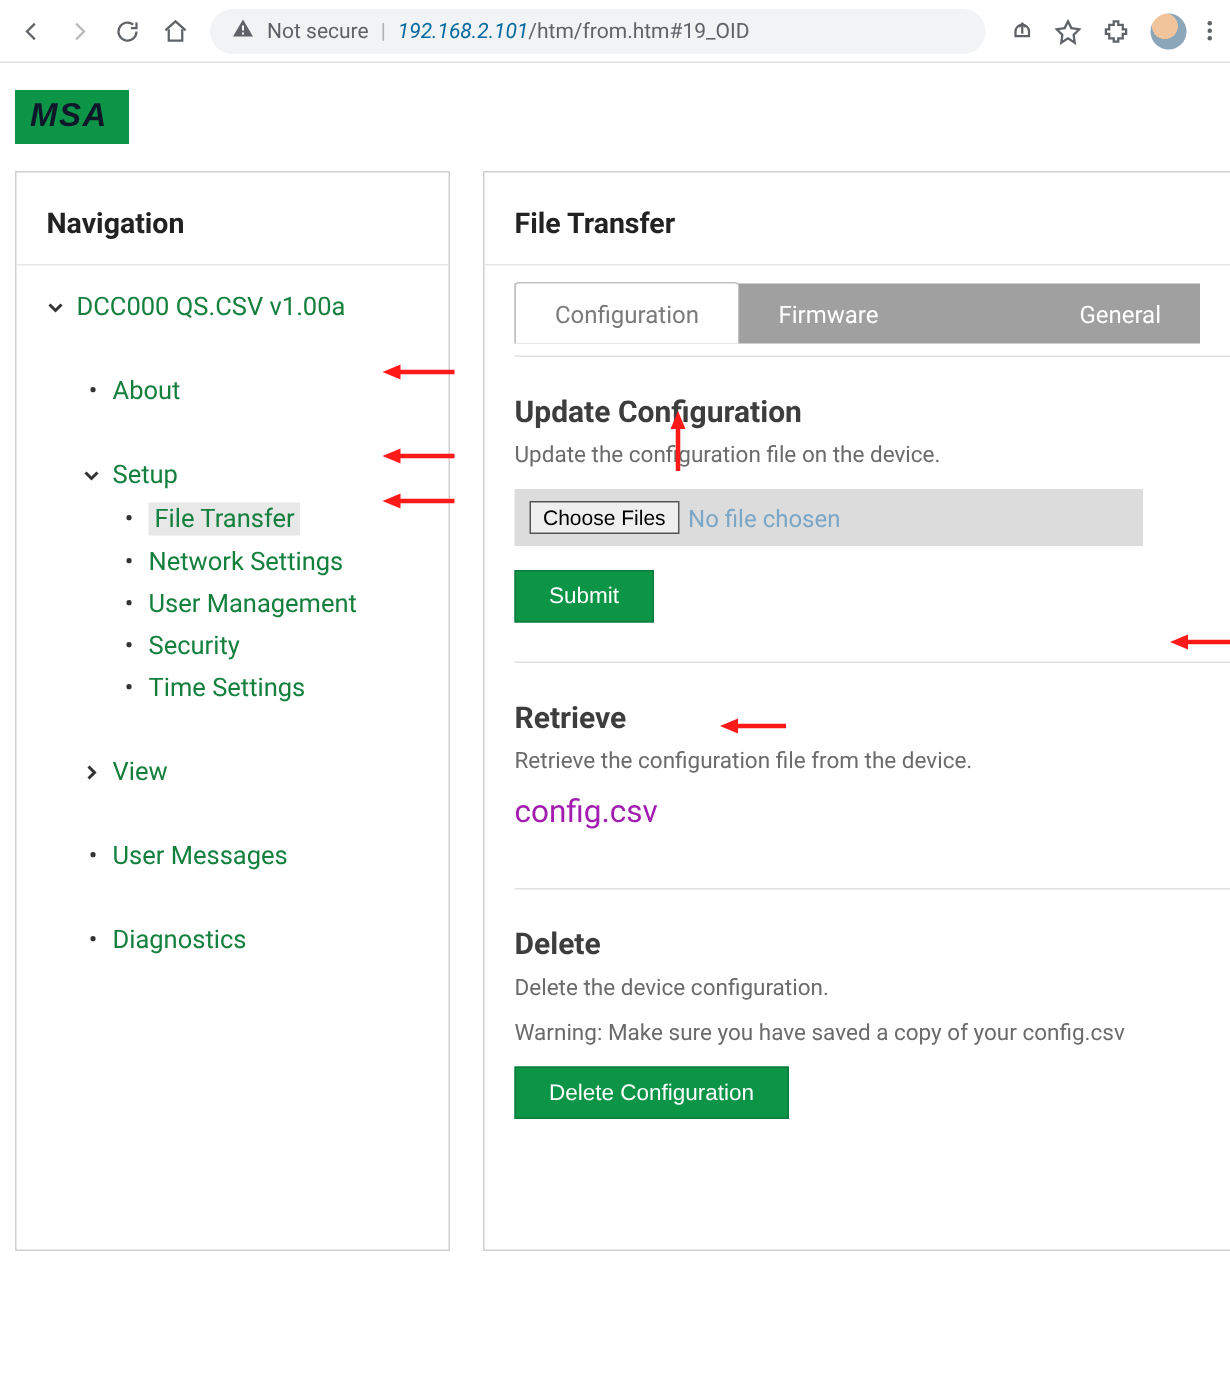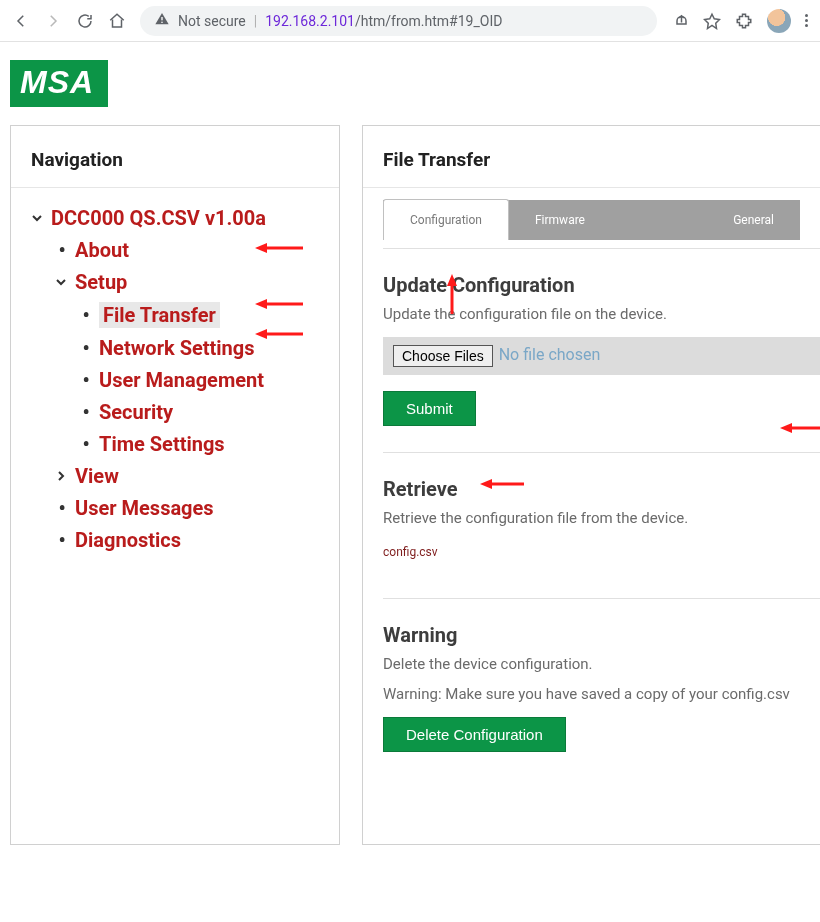--- a/index.html
+++ b/index.html
@@ -14,74 +14,74 @@
   .chrome .ico { width: 18px; height: 18px; display: inline-flex; align-items: center; justify-content: center; }
   .chrome .ico svg { width: 18px; height: 18px; stroke: #5f6368; fill: none; stroke-width: 2; }
   .chrome .forward-ico svg { stroke: #b9b9b9; }
   .addr {
     flex: 1; display: flex; align-items: center; gap: 8px; height: 30px;
     background: #f1f3f4; border-radius: 16px; padding: 0 14px; font-size: 14px;
     color: #5f6368;
   }
   .addr .warn svg { width: 16px; height: 16px; fill: #5f6368; }
   .addr .sep { color: #b0b0b0; }
-  .addr .url-dark { color: #6d28d9; }
+  .addr .url-dark { color: #0369a1; font-style: italic; }
   .avatar { width: 24px; height: 24px; border-radius: 50%; background: radial-gradient(circle at 40% 35%, #f2c49b 0 40%, #8aa6b8 41% 100%); }
   .dots { display: flex; flex-direction: column; gap: 2px; }
   .dots span { width: 3px; height: 3px; background: #5f6368; border-radius: 50%; }
 
   
   .logo-wrap { padding: 18px 0 18px 10px; }
-  .logo { display: inline-block; background: #0c9547; color: #ffffff; font-weight: 800; font-style: italic; font-size: 32px; padding: 4px 14px 6px 10px; letter-spacing: 1px; font-family: Arial, sans-serif; }
+  .logo { display: inline-block; background: #0c9547; color: #0f172a; font-weight: 800; font-style: italic; font-size: 22px; padding: 4px 14px 6px 10px; letter-spacing: 1px; font-family: Arial, sans-serif; }
 
   
   .cols { display: flex; gap: 22px; padding: 0 0 0 10px; align-items: flex-start; }
   .panel { border: 1px solid #d0d0d0; background: #fff; }
-  .nav-panel { width: 330px; min-height: 720px; }
+  .nav-panel { width: 290px; min-height: 720px; }
   .main-panel { flex: 1; min-height: 720px; border-right: none; padding-bottom: 20px; overflow: hidden; }
 
   .panel-title { font-size: 19px; font-weight: 700; padding: 22px 20px 16px 20px; border-bottom: 1px solid #e6e6e6; }
 
   
-  .tree { padding: 14px 10px 10px 16px; font-size: 20px; color: #b91c1c; font-weight: bold; }
+  .tree { padding: 14px 10px 10px 16px; font-size: 17px; color: #15803d; }
   .node { padding: 4px 0; display: flex; align-items: center; gap: 6px; }
   .node .caret { width: 14px; display: inline-flex; }
   .node .caret svg { width: 12px; height: 12px; stroke: #333; stroke-width: 2; fill: none; }
   .bullet::before { content: "•"; display: inline-block; width: 14px; text-align: center; color: #333; }
   .lvl1 { padding-left: 4px; }
-  .lvl2 { padding-left: 28px; }
+  .lvl2 { padding-left: 28px; margin-top: 28px; }
   .lvl3 { padding-left: 52px; }
   .node.sel span.lbl { background: #e8e8e8; padding: 1px 4px; }
   .node .lbl { }
 
   
-  .tabs { display: flex; background: #a0a0a0; margin: 12px 20px 0 20px; height: 40px; font-size: 12px; }
+  .tabs { display: flex; background: #a0a0a0; margin: 12px 20px 0 20px; height: 40px; font-size: 16px; }
   .tab { flex: 0 0 auto; padding: 0 26px; display: flex; align-items: center; color: #fff; cursor: pointer; }
   .tab.active { background: #fff; color: #7a7a7a; border: 1px solid #c0c0c0; border-bottom: none; margin-top: -1px; height: 41px; border-radius: 3px 3px 0 0; }
   .tab-sep { height: 1px; background: #e0e0e0; margin: 8px 0 0 20px; }
 
   .sect { padding: 18px 20px 8px 20px; }
   .sect h2 { font-size: 20px; font-weight: 700; margin: 6px 0 8px 0; color: #3d3d3d; }
   .sect p  { color: #6b6b6b; font-size: 15px; margin: 4px 0 14px 0; }
 
   .file-row {
-    background: #dcdcdc; padding: 8px 10px; display: flex; gap: 6px;
-    width: 464px;
+    background: #dcdcdc; padding: 8px 10px; display: flex; align-items: center; gap: 6px;
+    width: 419px;
   }
   .choose-btn {
     background: #efefef; border: 1px solid #555; font-size: 14px; padding: 2px 8px;
     font-family: Arial, sans-serif;
   }
   .file-ph { color: #7aa7c7; font-size: 16px; }
 
   .btn { background: #0c9547; color: #fff; border: 1px solid #0b7a3a; padding: 8px 22px; font-size: 15px; cursor: pointer; }
 
   .hr { height: 1px; background: #e0e0e0; margin: 18px 0 0 20px; }
 
-  a.link { color: #7f1d1d; text-decoration: none; font-size: 12px; }
+  a.link { color: #a21caf; text-decoration: none; font-size: 21px; }
 
   
   .arrow { position: absolute; pointer-events: none; }
   .arrow svg { overflow: visible; }
   .arrow line { stroke: #ff1a1a; stroke-width: 3; }
   .arrow polygon { fill: #ff1a1a; }
 </style>
 </head>
 <body>
 
@@ -228,21 +228,21 @@
     <div class="hr"></div>
 
     <div class="sect">
       <h2>Retrieve</h2>
       <p>Retrieve the configuration file from the device.</p>
       <a href="#" class="link">config.csv</a>
     </div>
     <div class="hr" style="margin-top:30px"></div>
 
     <div class="sect">
-      <h2>Warning</h2>
+      <h2>Delete</h2>
       <p style="margin-bottom:12px">Delete the device configuration.</p>
       <p>Warning: Make sure you have saved a copy of your config.csv</p>
       <button class="btn">Delete Configuration</button>
     </div>
   </div>
 </div>
 
 <div class="arrow" style="left:255px; top:240px;"><svg width="48" height="14">
       <line x1="10" y1="7" x2="48" y2="7"></line>
       <polygon points="0,7 12,2 12,12"></polygon>

